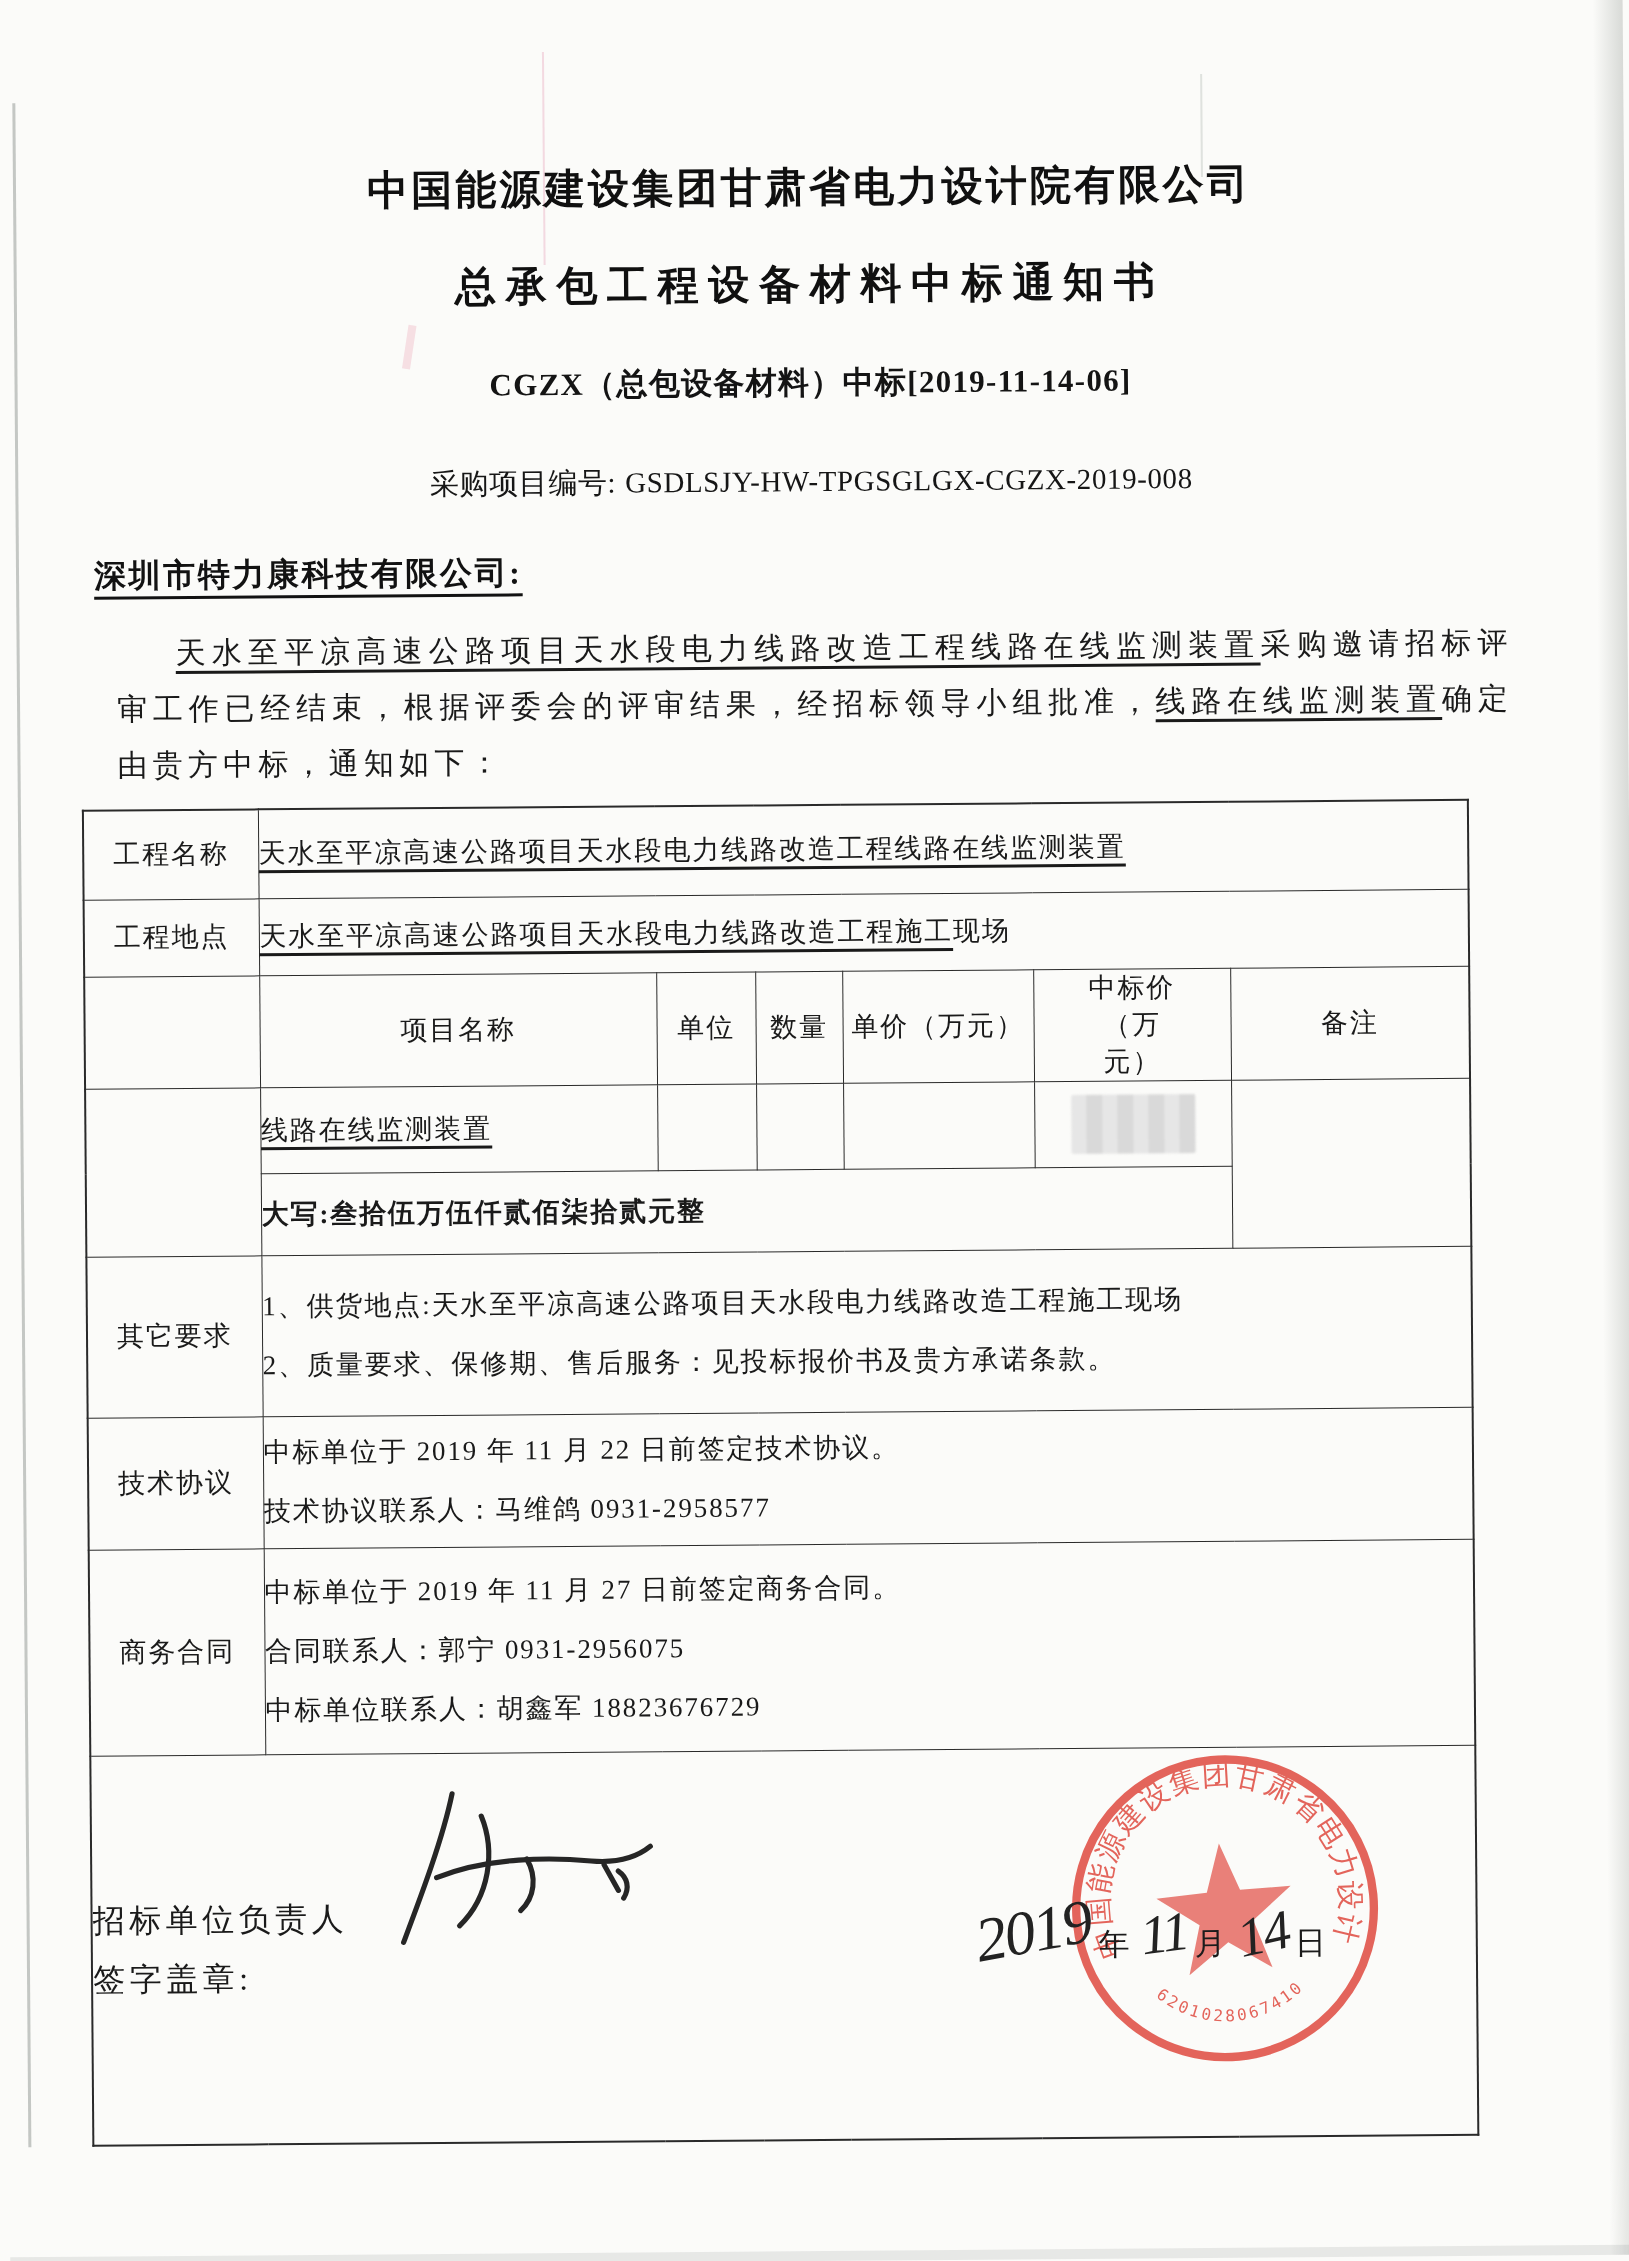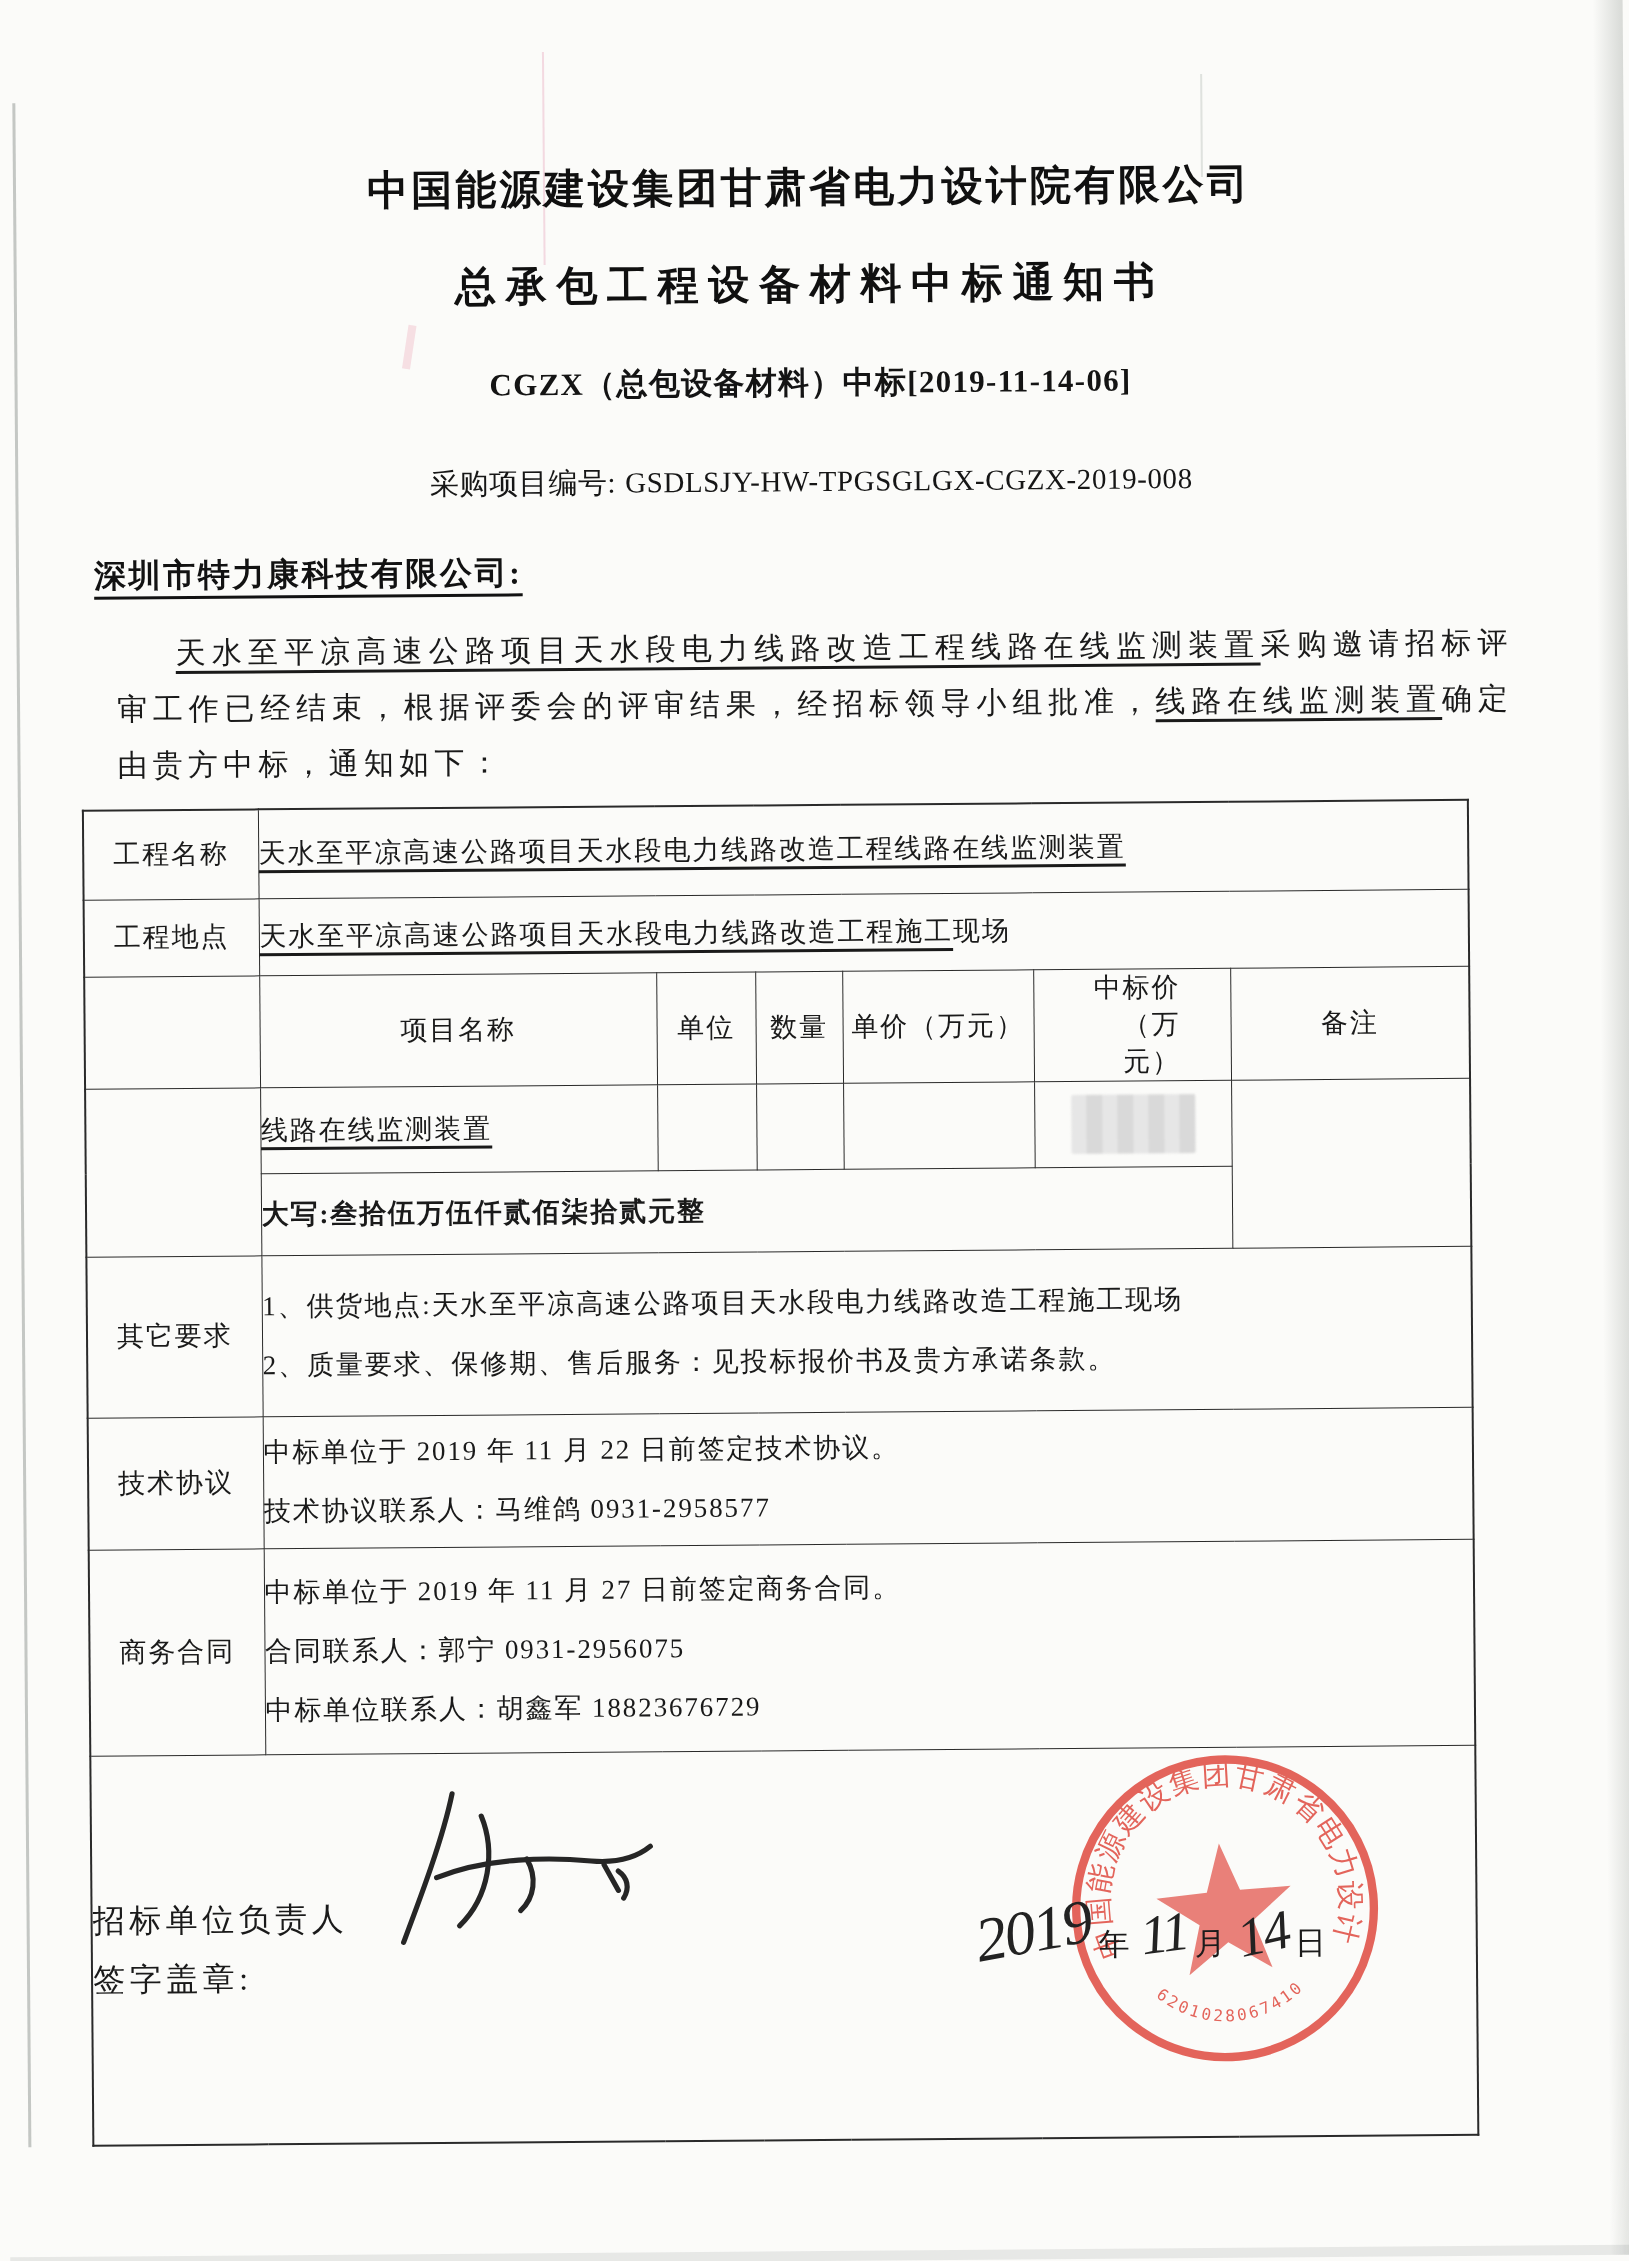--- a/index.html
+++ b/index.html
@@ -72,21 +72,21 @@
   tr.r4{height:86px;} tr.r5{height:82px;} tr.r6{height:161px;}
   tr.r7{height:132px;} tr.r8{height:206px;} tr.r9{height:390px;}
   td.lbl{text-align:center;letter-spacing:2.6px;}
   td.val{padding-left:35px;letter-spacing:3.2px;}
   td.hdr{text-align:center;line-height:37px;}
   td.itemname{padding-left:39px;}
   td.caps{padding-left:35px;font-weight:700;letter-spacing:1.3px;font-size:28px;}
   td.multiline{padding-left:35px;}
   td.bottomcell{vertical-align:top;text-align:left;padding:18px 0 0 24.5px;line-height:64px;}
   .bottomcell .bl{font-size:32px;letter-spacing:4.5px;}
-  .hdr .narrow{display:inline-block;max-width:97px;line-height:37px;vertical-align:middle;text-align:right;}
+  .hdr .narrow{display:inline-block;max-width:97px;line-height:37px;vertical-align:middle;}
   .redact{
     width:124px;height:59px;margin:0 auto;
     background:
       repeating-linear-gradient(90deg,#e6e6e6 0 15.5px,#d9d9d9 15.5px 31px),
       repeating-linear-gradient(0deg,rgba(255,255,255,.4) 0 15.5px,rgba(0,0,0,.05) 15.5px 31px);
     filter:blur(1px);
     border-radius:1.9px;
   }
   
   .signature{left:384px;top:1778px;width:284px;height:174px;}

